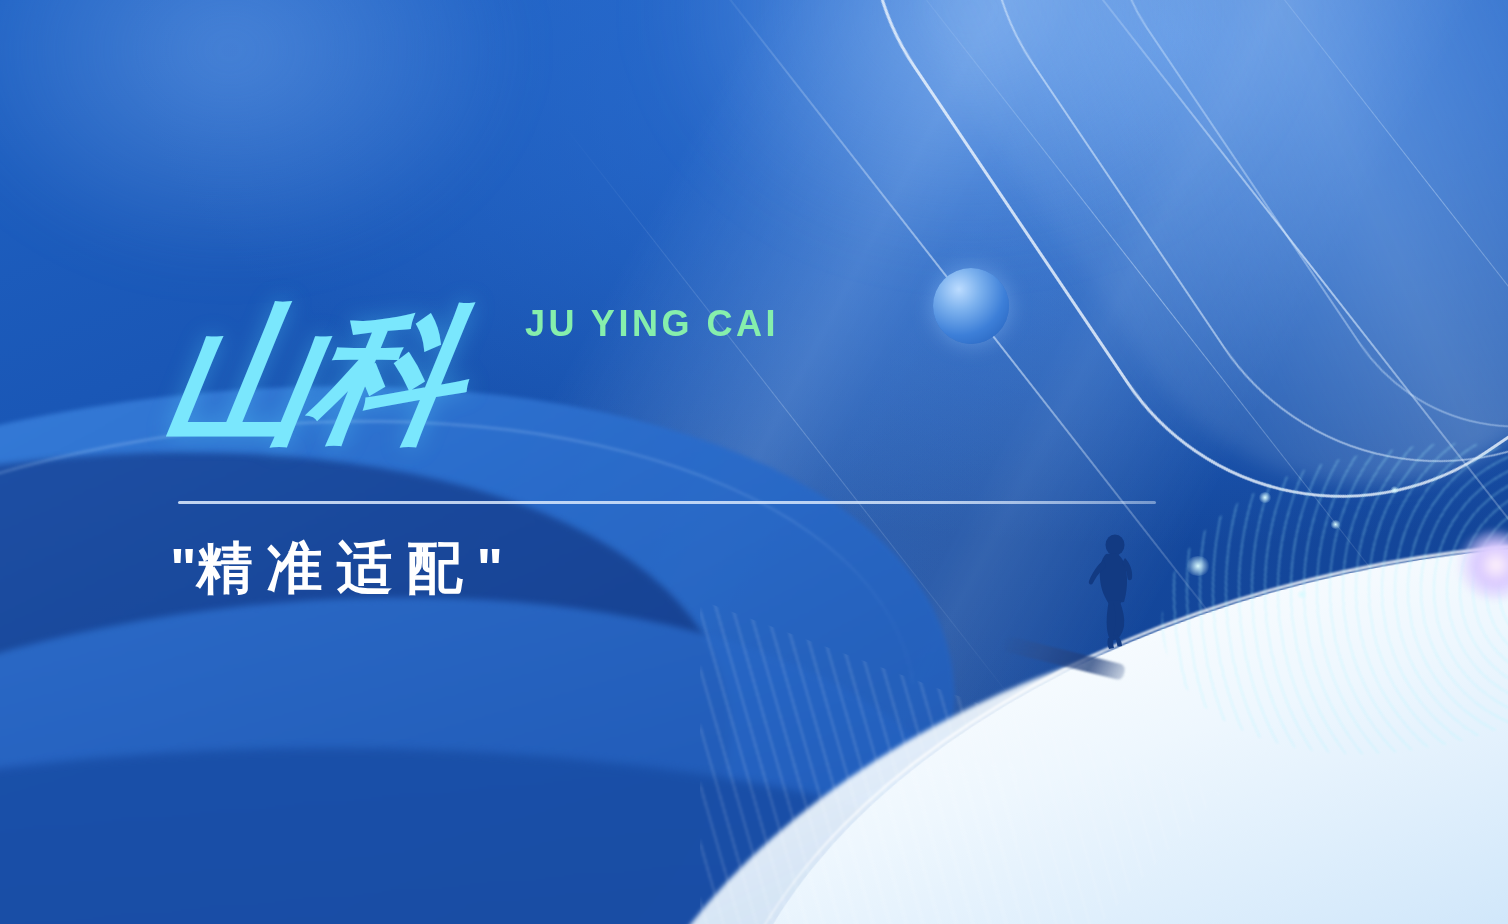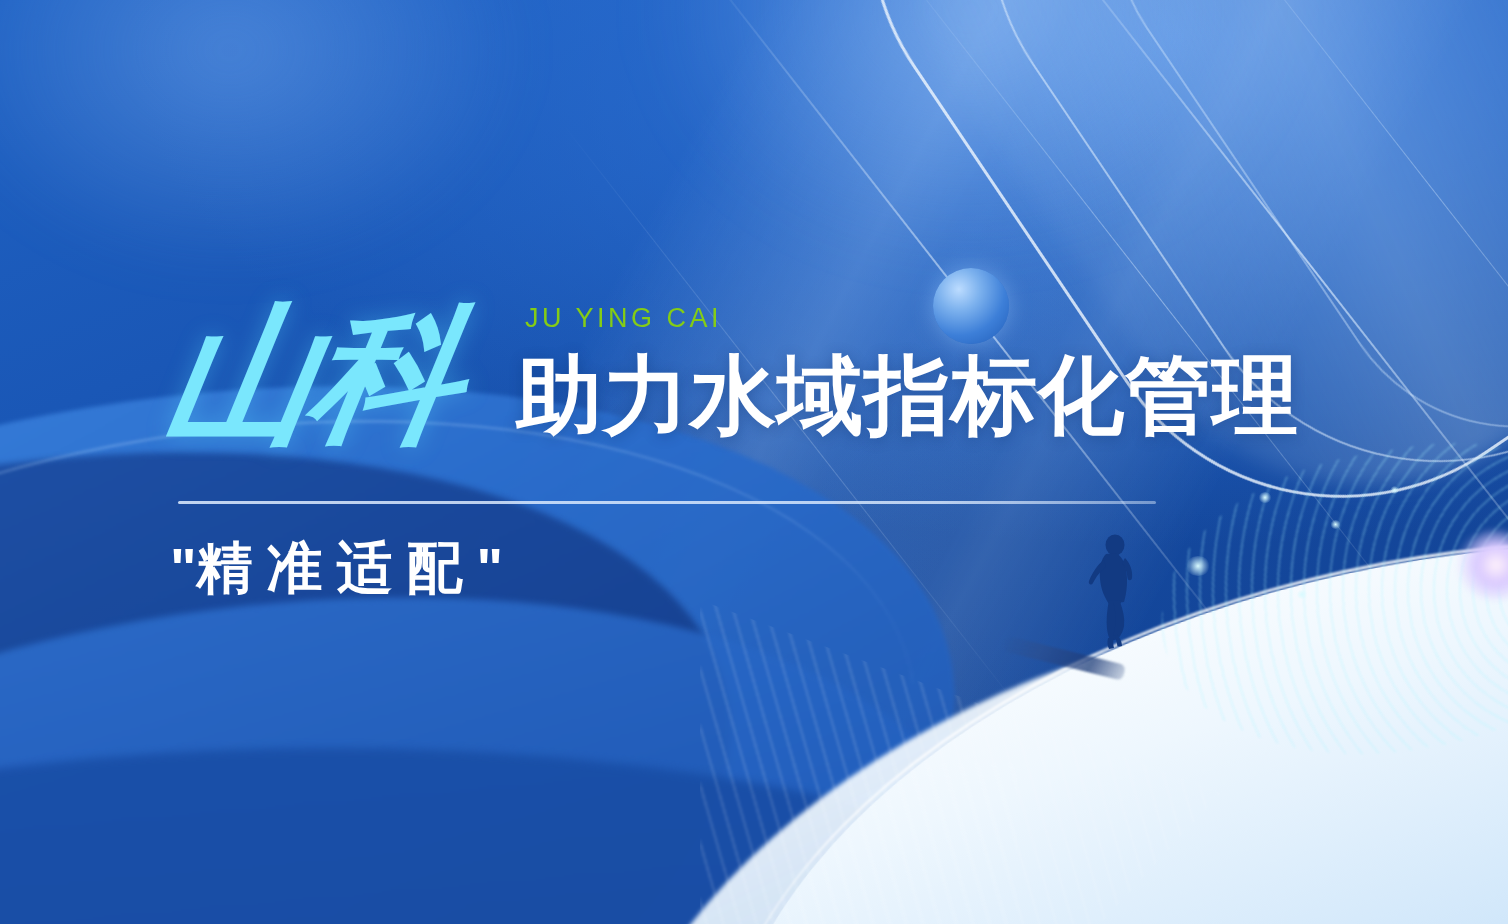--- a/index.html
+++ b/index.html
@@ -166,21 +166,21 @@
     letter-spacing:-6px;
     color:#7ae7fd;
     text-shadow:0 0 22px rgba(90,215,255,.35);
     white-space:nowrap;
     transform:skewX(-9deg);
     font-family:"DejaVu Sans","Liberation Sans",sans-serif;
   }
 
   .pinyin{
     position:absolute;left:525px;top:303px;
-    font-size:27px;letter-spacing:3.5px;color:#84cc16;font-weight:400;
+    font-size:36px;letter-spacing:3.5px;color:#86efac;font-weight:700;
     white-space:nowrap;
   }
 
   .headline{
     position:absolute;left:516px;top:352px;
     font-size:86px;line-height:1;font-weight:800;
     letter-spacing:1px;color:#ffffff;white-space:nowrap;
     text-shadow:0 2px 14px rgba(10,40,95,.30);
     font-family:"DejaVu Sans","Liberation Sans",sans-serif;
   }
@@ -257,21 +257,20 @@
       </g>
     </svg>
   </div>
 
   <div class="content">
 
     <div class="logo">山科</div>
 
     <div class="pinyin">JU YING CAI</div>
 
-    <div class="headline">助力水域指标化管理</div>
 
     <div class="divider"></div>
 
     <div class="tagline">
       <span class="qm">"</span><span>精准适配</span><span class="qm">"</span>
     </div>
 
   </div>
 </div>
 

